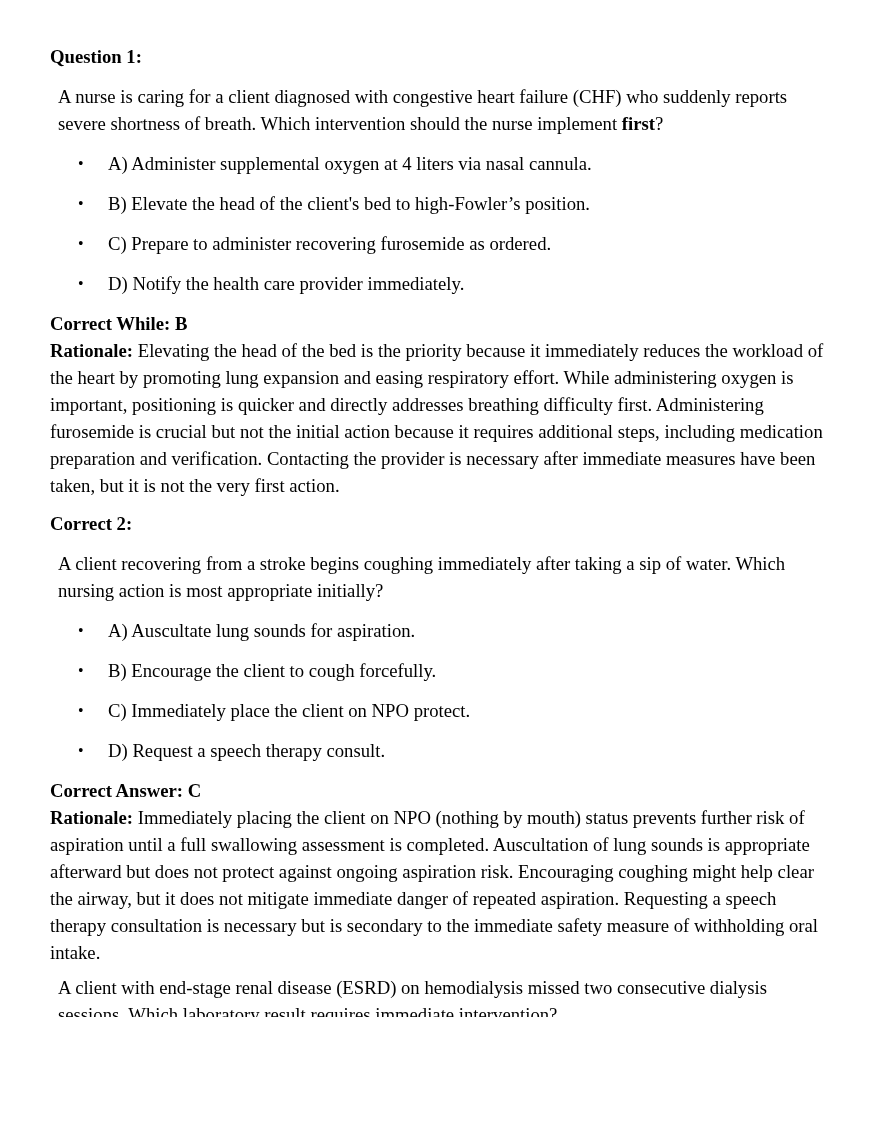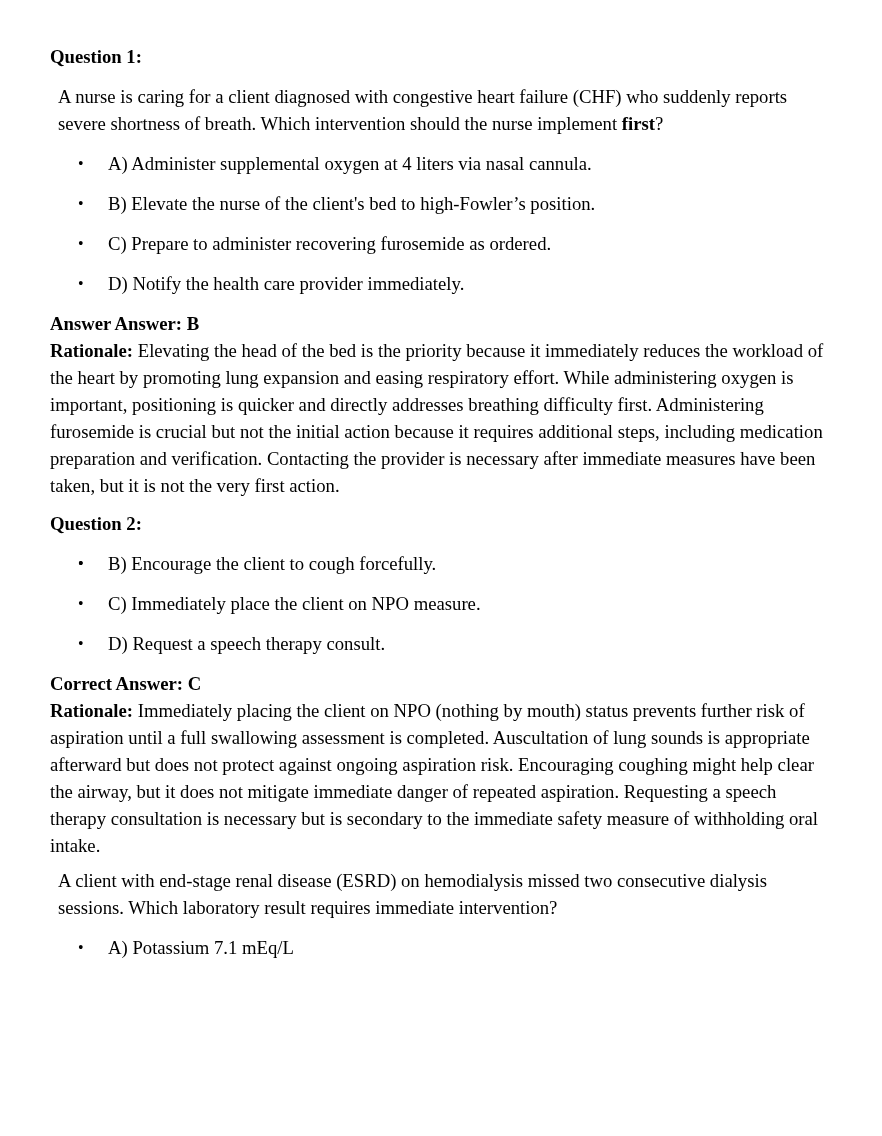--- a/index.html
+++ b/index.html
@@ -57,36 +57,37 @@
 </head>
 <body>
 
 <div class="page">
   <div id="questions-container">
   <section class="question-block">
     <p class="q-heading">Question 1:</p>
     <p class="q-stem"><span>A nurse is caring for a client diagnosed with congestive heart failure (CHF) who suddenly reports severe shortness of breath. Which intervention should the nurse implement </span><b>first</b><span>?</span></p>
     <ul class="q-options">
           <li><span class="bullet">•</span><span>A) Administer supplemental oxygen at 4 liters via nasal cannula.</span></li>
-          <li><span class="bullet">•</span><span>B) Elevate the nurse of the client's bed to high-Fowler’s position.</span></li>
+          <li><span class="bullet">•</span><span>B) Elevate the head of the client's bed to high-Fowler’s position.</span></li>
           <li><span class="bullet">•</span><span>C) Prepare to administer recovering furosemide as ordered.</span></li>
           <li><span class="bullet">•</span><span>D) Notify the health care provider immediately.</span></li>
         </ul>
     <div class="answer-block">
-      <p class="correct-answer">Answer Answer: B</p>
+      <p class="correct-answer">Correct While: B</p>
       <p class="rationale"><b class="r-label">Rationale:</b><span> Elevating the head of the bed is the priority because it immediately reduces the workload of the heart by promoting lung expansion and easing respiratory effort. While administering oxygen is important, positioning is quicker and directly addresses breathing difficulty first. Administering furosemide is crucial but not the initial action because it requires additional steps, including medication preparation and verification. Contacting the provider is necessary after immediate measures have been taken, but it is not the very first action.</span></p>
     </div>
   </section>
 
   <section class="question-block">
-    <p class="q-heading">Question 2:</p>
+    <p class="q-heading">Correct 2:</p>
+    <p class="q-stem"><span>A client recovering from a stroke begins coughing immediately after taking a sip of water. Which nursing action is most appropriate initially?</span></p>
     <ul class="q-options">
-          <li><span class="bullet">•</span></li>
+          <li><span class="bullet">•</span><span>A) Auscultate lung sounds for aspiration.</span></li>
           <li><span class="bullet">•</span><span>B) Encourage the client to cough forcefully.</span></li>
-          <li><span class="bullet">•</span><span>C) Immediately place the client on NPO measure.</span></li>
+          <li><span class="bullet">•</span><span>C) Immediately place the client on NPO protect.</span></li>
           <li><span class="bullet">•</span><span>D) Request a speech therapy consult.</span></li>
         </ul>
     <div class="answer-block">
       <p class="correct-answer">Correct Answer: C</p>
       <p class="rationale"><b class="r-label">Rationale:</b><span> Immediately placing the client on NPO (nothing by mouth) status prevents further risk of aspiration until a full swallowing assessment is completed. Auscultation of lung sounds is appropriate afterward but does not protect against ongoing aspiration risk. Encouraging coughing might help clear the airway, but it does not mitigate immediate danger of repeated aspiration. Requesting a speech therapy consultation is necessary but is secondary to the immediate safety measure of withholding oral intake.</span></p>
     </div>
   </section>
 
   <section class="question-block">
     <p class="q-stem"><span>A client with end-stage renal disease (ESRD) on hemodialysis missed two consecutive dialysis sessions. Which laboratory result requires immediate intervention?</span></p>

